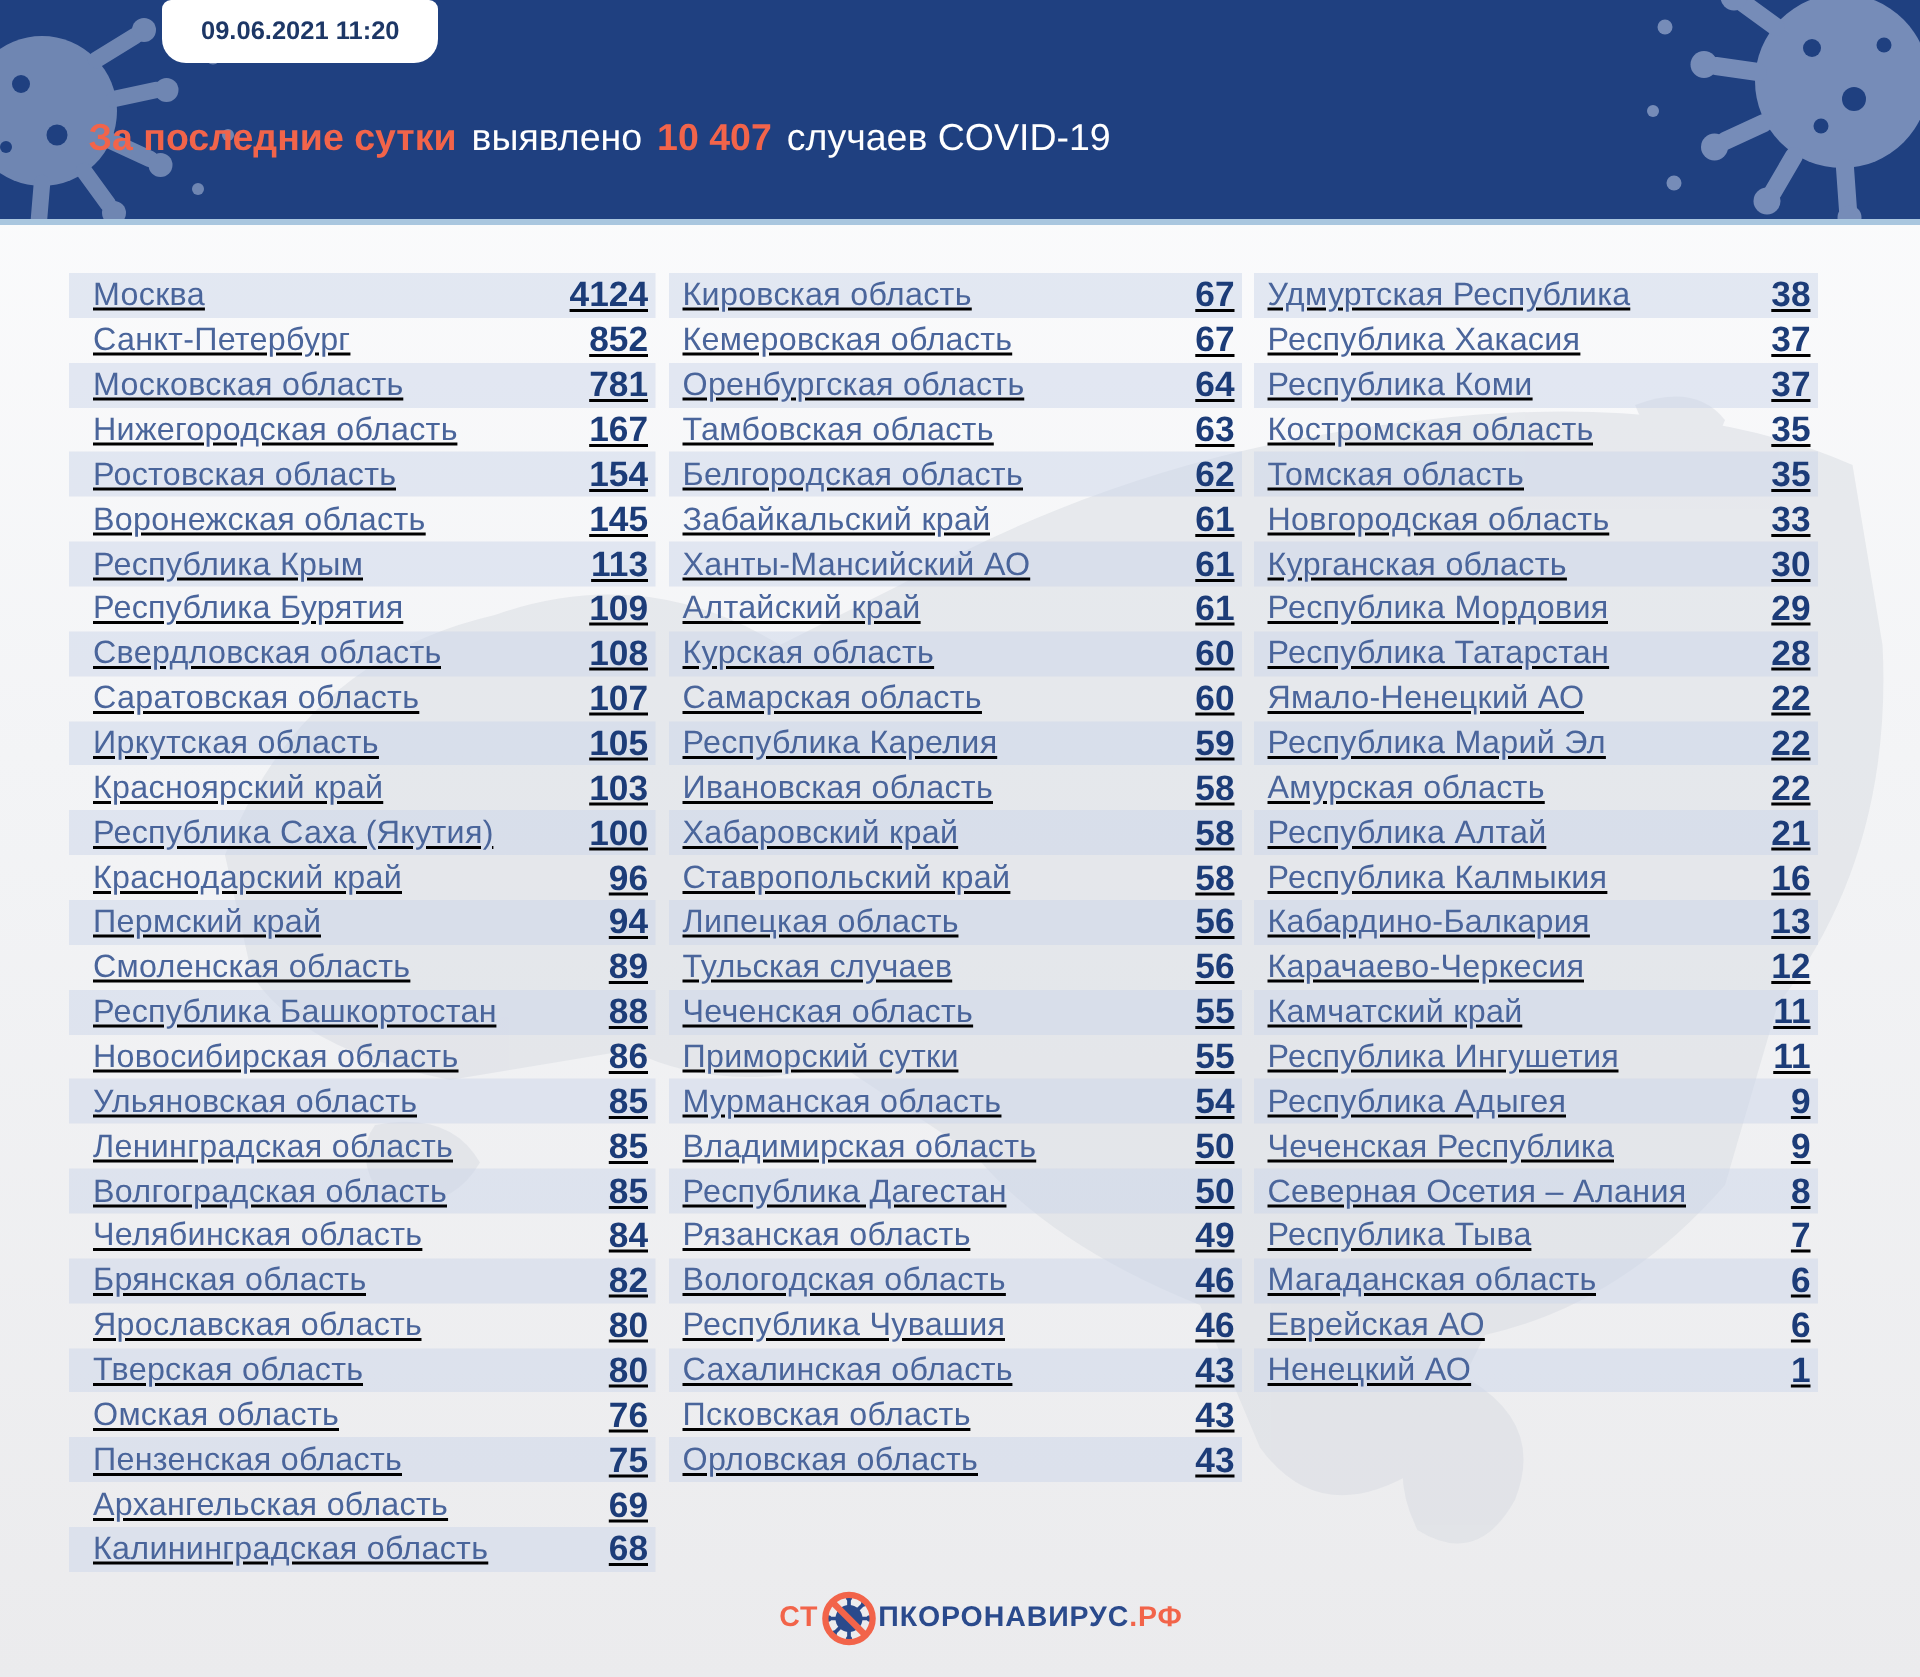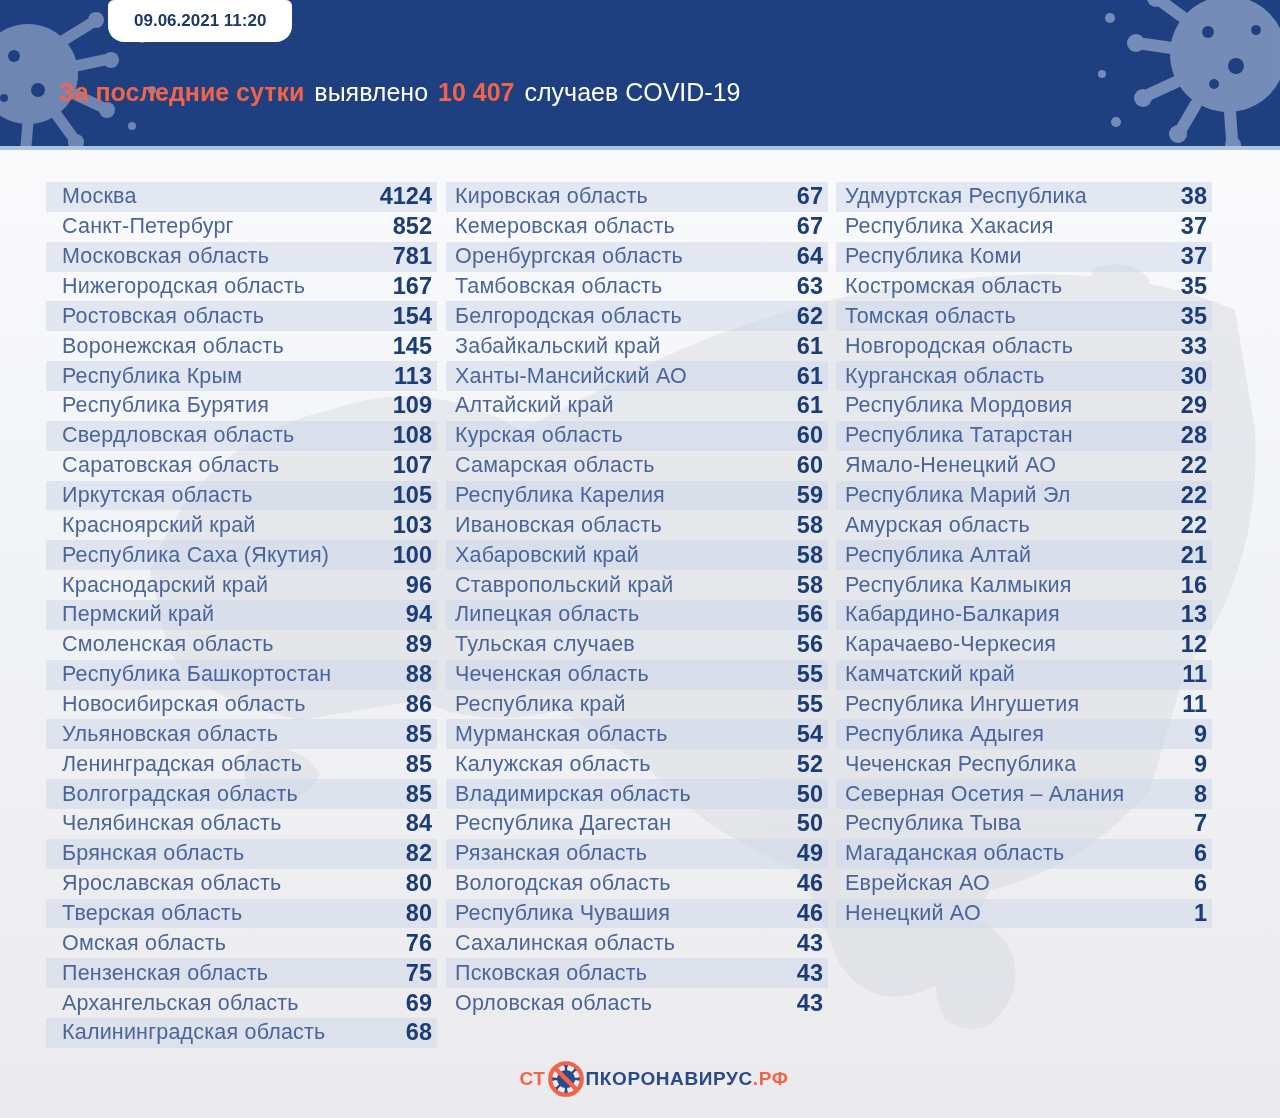--- a/index.html
+++ b/index.html
@@ -24,21 +24,21 @@
            align-items:center; font-size:25px; color:var(--header-text); z-index:3;
            white-space:nowrap;margin-top:12px; }
   .title .hl { color:var(--accent-orange); font-weight:700; }
   .title .plain { font-weight:400; }
 
   
   .map-bg { position:absolute; left:0; top:150px; z-index:0; }
 
   
   .table { position:absolute; left:0; top:182px; width:1280px; z-index:1; }
-  .col { position:absolute; top:0; }
+  .col { position:absolute; top:0;text-decoration:underline; }
   .col-0 { left:46px;  width:391px; }
   .col-1 { left:446px; width:382px; }
   .col-2 { left:836px; width:376px; }
   .row { height:29.87px; display:flex; justify-content:space-between; align-items:center; }
   .row:nth-child(odd) { background:rgba(203,213,233,0.5); }
   .region { font-size:21.5px; letter-spacing:0.2px; color:var(--region-text);
             overflow:hidden; white-space:nowrap; }
   .col-0 .region { padding-left:16px; }
   .col-1 .region, .col-2 .region { padding-left:9px;text-align:center; }
   .value { font-size:23.5px; font-weight:700; color:var(--value-text); padding-right:5px; }
@@ -317,30 +317,26 @@
         </div>
         <div class="row">
           <span class="region">Тульская случаев</span>
           <span class="value">56</span>
         </div>
         <div class="row">
           <span class="region">Чеченская область</span>
           <span class="value">55</span>
         </div>
         <div class="row">
-          <span class="region">Республика край</span>
+          <span class="region">Приморский сутки</span>
           <span class="value">55</span>
         </div>
         <div class="row">
           <span class="region">Мурманская область</span>
           <span class="value">54</span>
-        </div>
-        <div class="row">
-          <span class="region">Калужская область</span>
-          <span class="value">52</span>
         </div>
         <div class="row">
           <span class="region">Владимирская область</span>
           <span class="value">50</span>
         </div>
         <div class="row">
           <span class="region">Республика Дагестан</span>
           <span class="value">50</span>
         </div>
         <div class="row">

